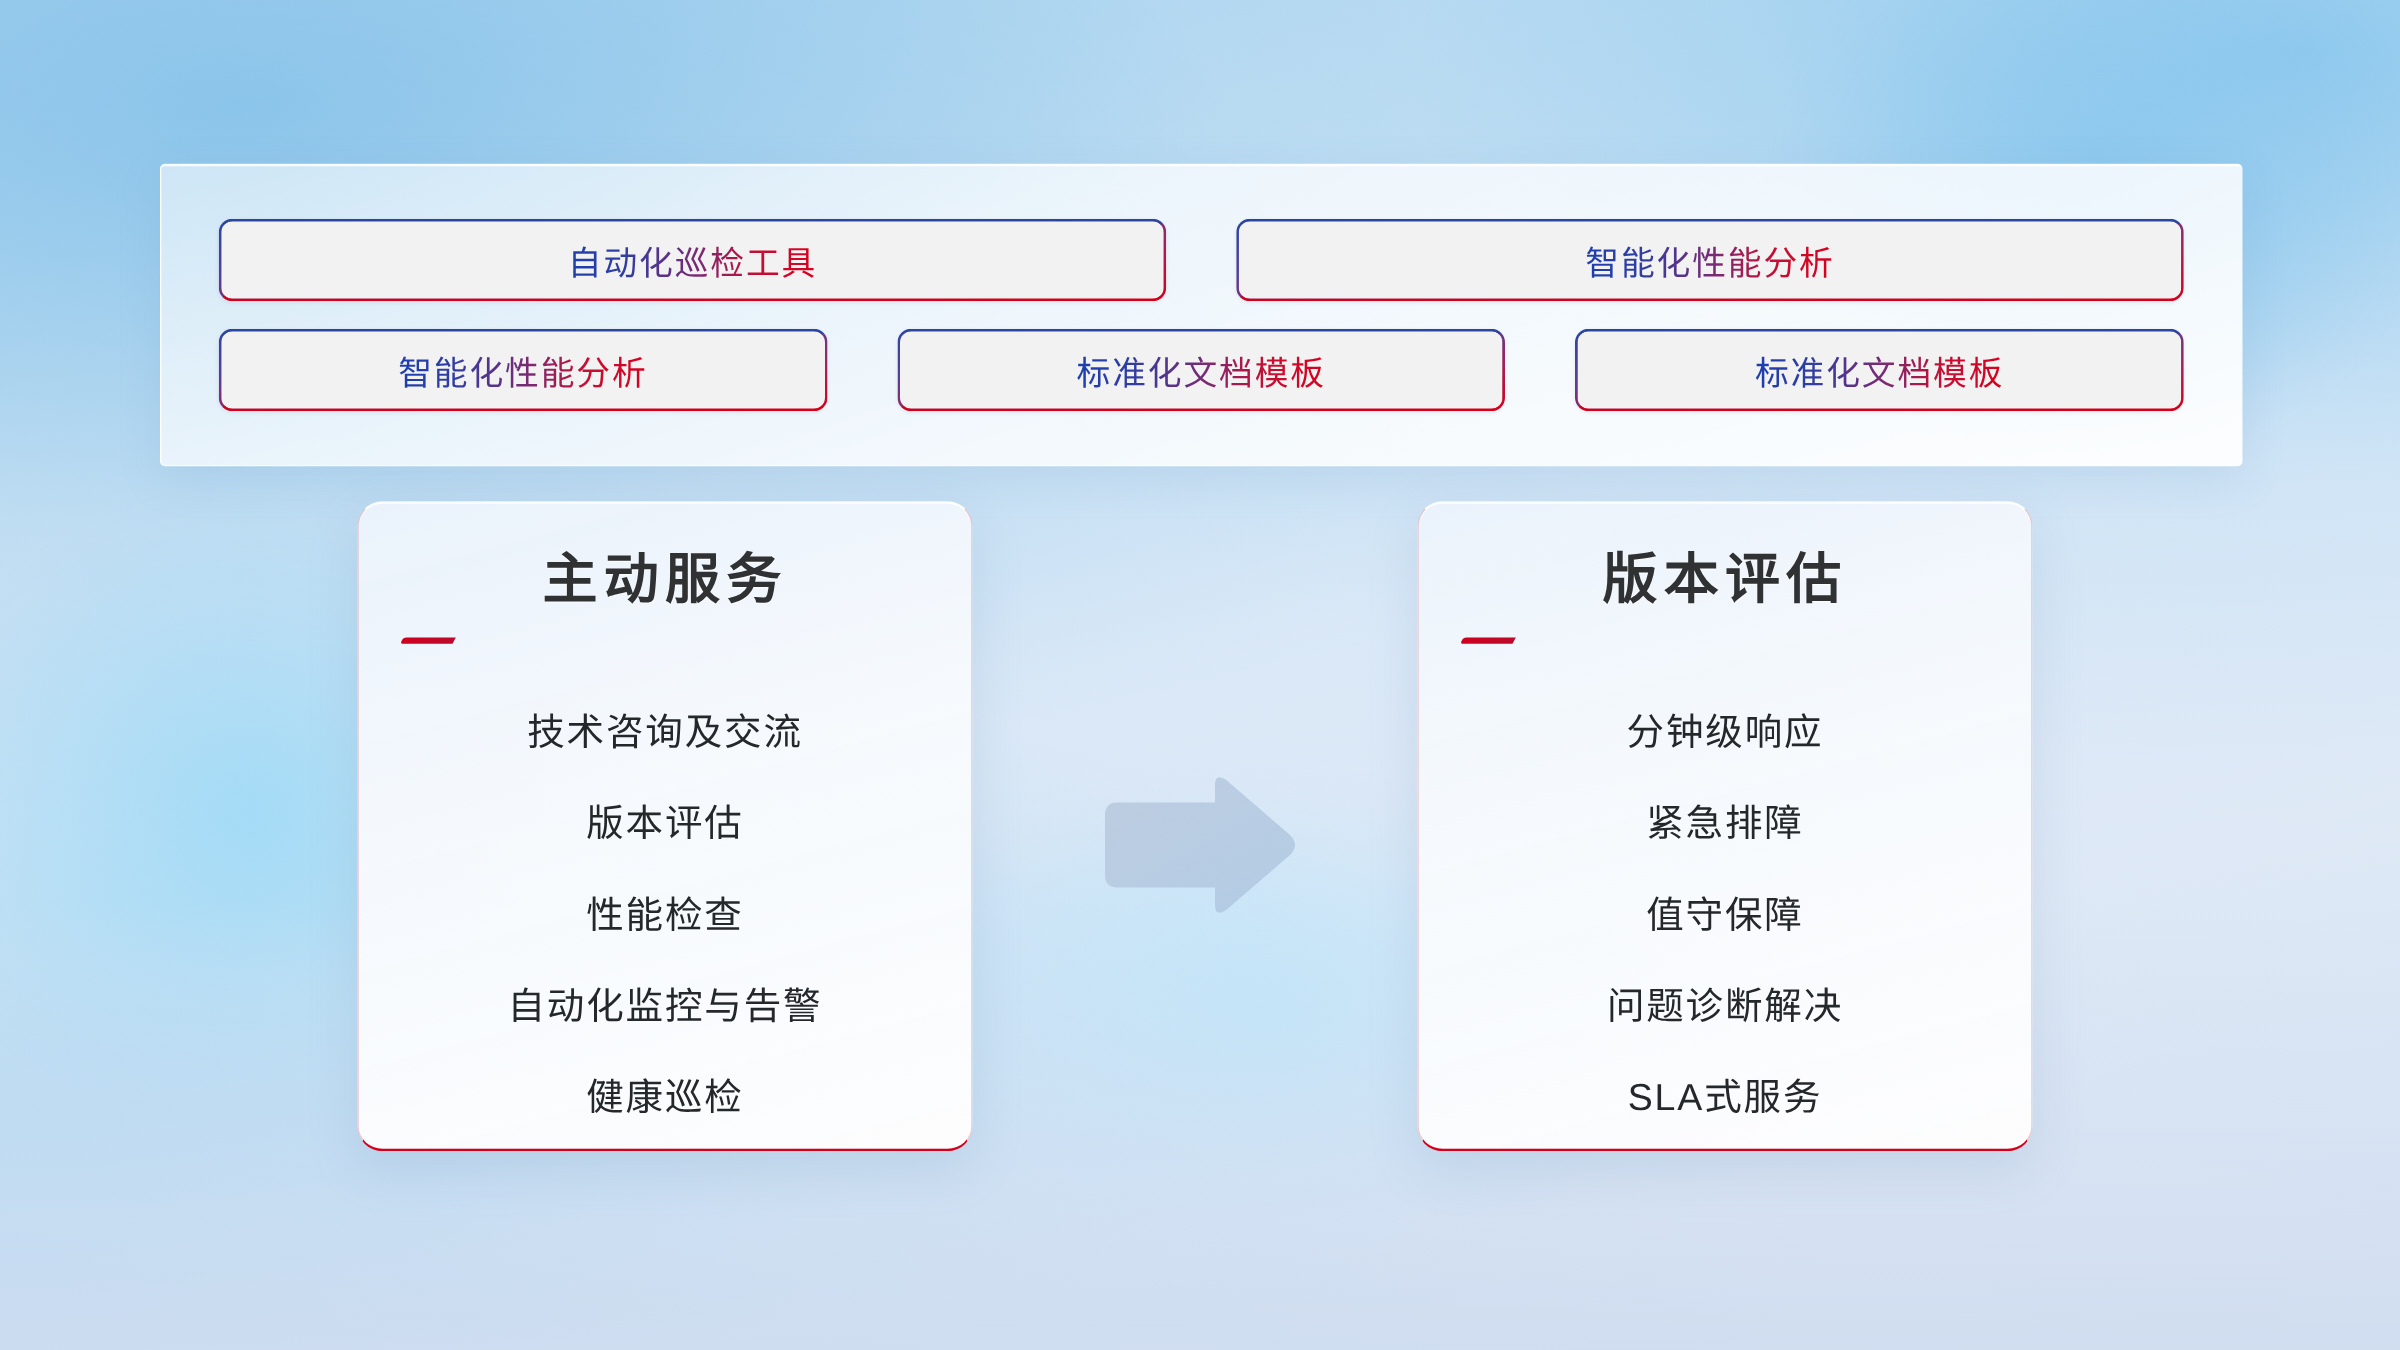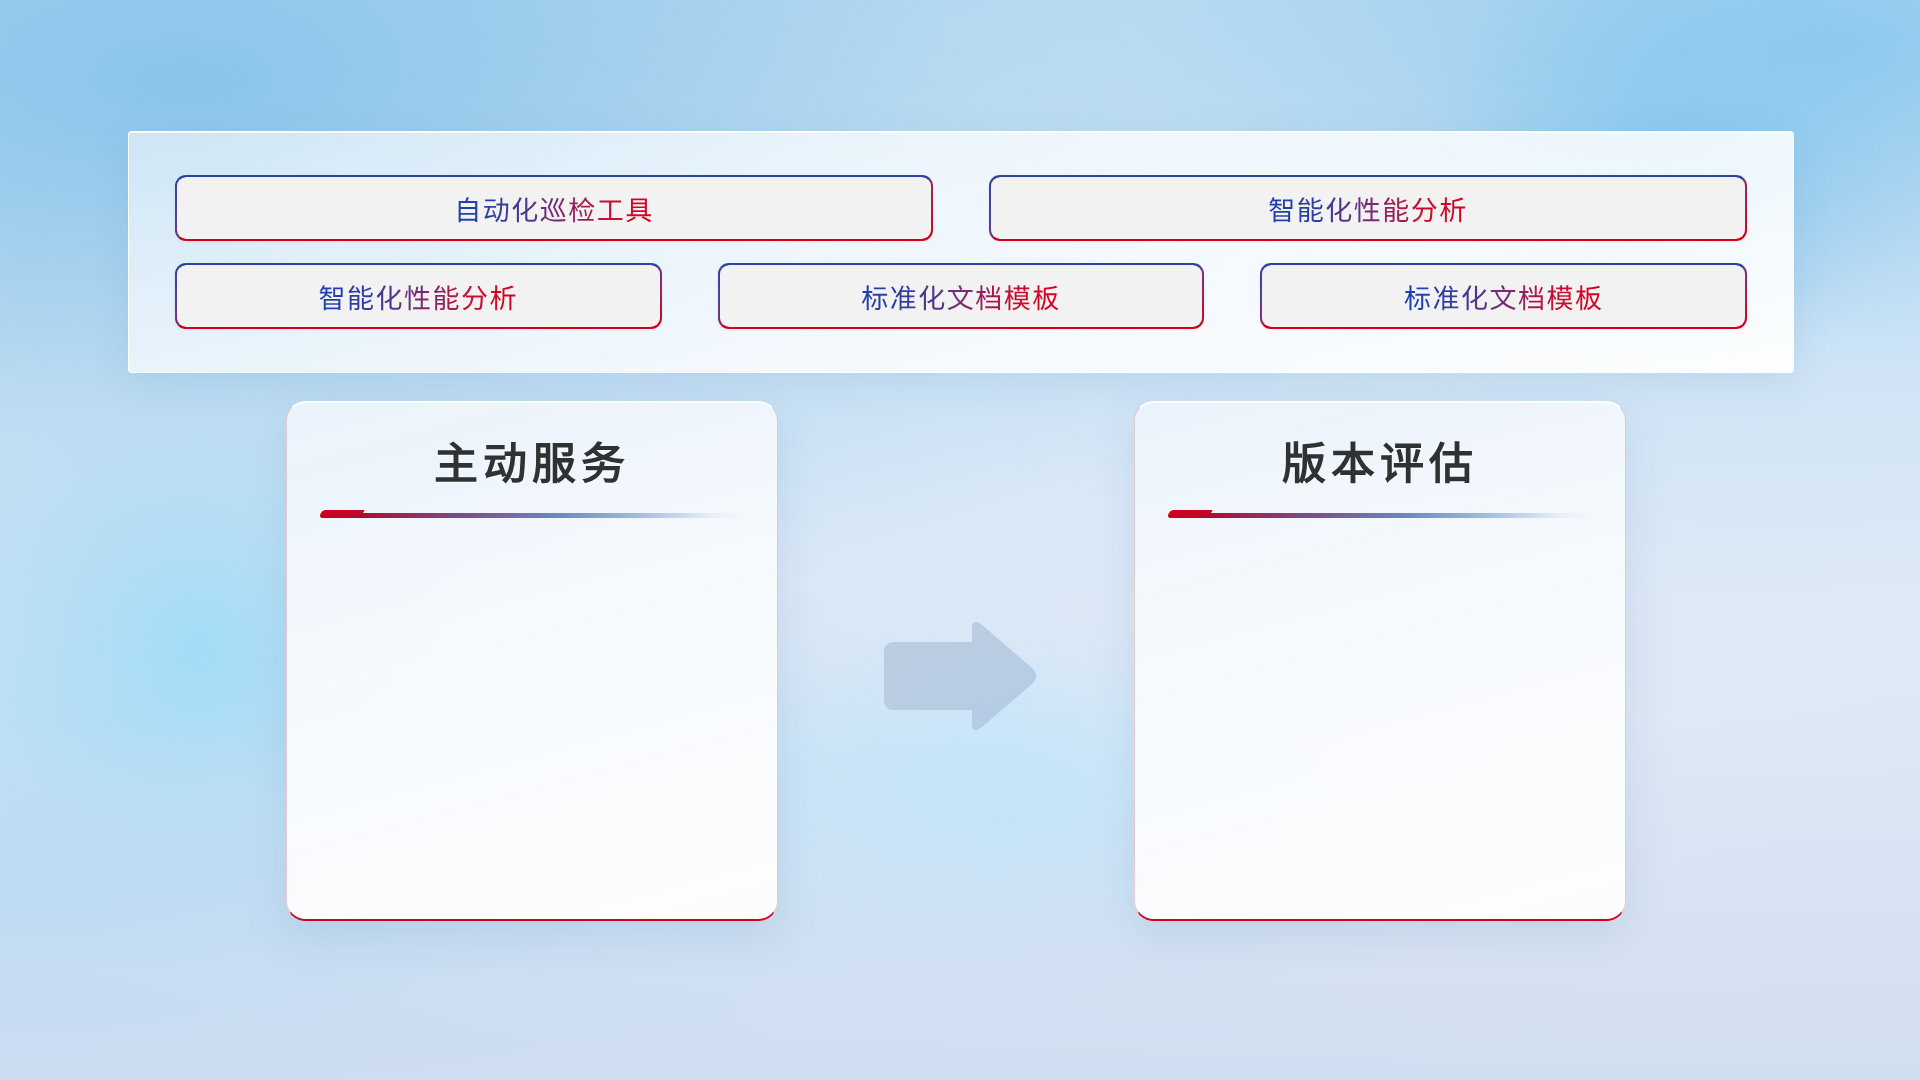--- a/index.html
+++ b/index.html
@@ -216,31 +216,45 @@
     <div class="pill">
       <span class="pill-label">标准化文档模板</span>
     </div>
   </div>
 
 </section>
 
 <section class="card card-left">
   <h2 class="card-title">主动服务</h2>
   <div class="card-divider"></div>
+  <ul class="card-list">
+    <li class="card-list-item">技术咨询及交流</li>
+    <li class="card-list-item">版本评估</li>
+    <li class="card-list-item">性能检查</li>
+    <li class="card-list-item">自动化监控与告警</li>
+    <li class="card-list-item">健康巡检</li>
+  </ul>
 </section>
 
 <div class="flow-arrow">
   <svg viewBox="0 0 164 120" xmlns="http://www.w3.org/2000/svg" aria-hidden="true">
     <defs>
       <linearGradient id="arrowGrad" x1="0" y1="0" x2="1" y2="0.6">
         <stop offset="0%" stop-color="#b9c8dc" stop-opacity="0.85"></stop>
         <stop offset="55%" stop-color="#b2c6de" stop-opacity="0.80"></stop>
         <stop offset="100%" stop-color="#aac2dc" stop-opacity="0.72"></stop>
       </linearGradient>
     </defs>
     <path d="M8 36 Q8 26 18 26 L96 26 L96 12 Q96 2 105 8 L156 52 Q164 60 156 68 L105 112 Q96 118 96 108 L96 94 L18 94 Q8 94 8 84 Z" fill="url(#arrowGrad)"></path>
   </svg>
 </div>
 
 <section class="card card-right">
   <h2 class="card-title">版本评估</h2>
   <div class="card-divider"></div>
+  <ul class="card-list">
+    <li class="card-list-item">分钟级响应</li>
+    <li class="card-list-item">紧急排障</li>
+    <li class="card-list-item">值守保障</li>
+    <li class="card-list-item">问题诊断解决</li>
+    <li class="card-list-item">SLA式服务</li>
+  </ul>
 </section>
 
 </body></html>

